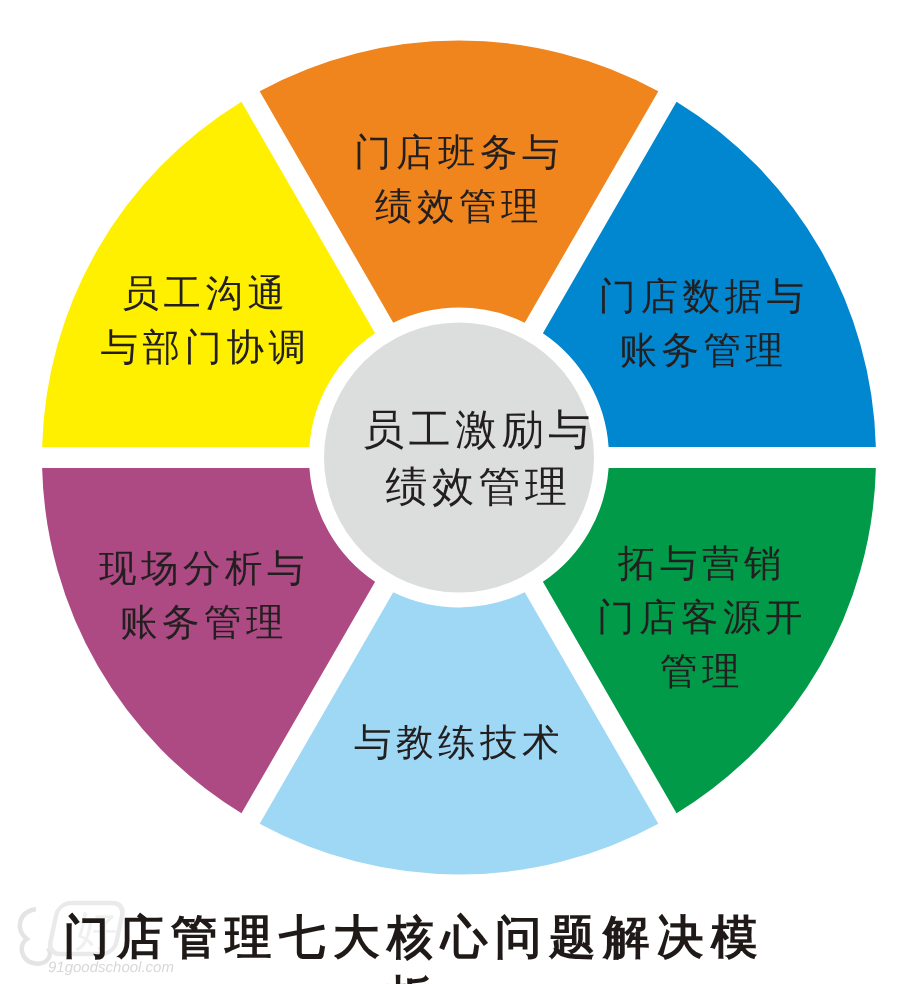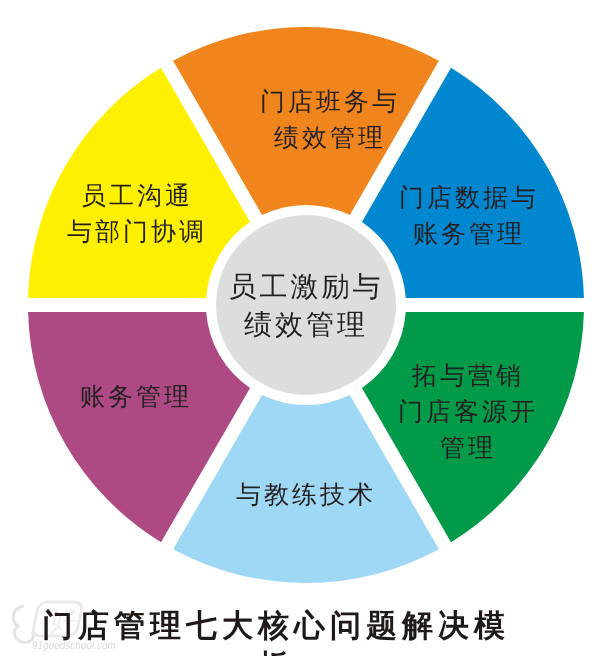--- a/index.html
+++ b/index.html
@@ -4,21 +4,21 @@
   <style>
     html, body { margin:0; padding:0; background:#ffffff; }
     body { width:610px; height:656px; position:relative; overflow:hidden;
            font-family:"DejaVu Sans","Liberation Sans",sans-serif; }
     #wheel { position:absolute; left:0; top:0; width:610px; height:600px; }
     .seg-label { position:absolute; text-align:center; color:#231f20;
                  font-size:25px; line-height:36px; letter-spacing:3px; white-space:nowrap;
                  transform:translate(-50%,-50%); }
     .center-label { position:absolute; text-align:center; color:#231f20;
                     font-size:28px; line-height:38px; letter-spacing:3px; white-space:nowrap;
-                    transform:translate(-50%,-50%); }
+                    transform:translate(-50%,-50%);margin-left:13px; }
     .title { position:absolute; left:0; width:522px; top:605px; text-align:center;
              font-size:31px; font-weight:bold; color:#1f1a17; letter-spacing:5px;
              line-height:40px; padding-left:30px; box-sizing:border-box; }
     .watermark { position:absolute; left:6px; top:598px; width:100px; height:55px; opacity:0.55; }
     .watermark-text { position:absolute; left:32px; top:640px; font-size:10px; color:#d8d8d8;
                       font-style:italic; font-family:"Liberation Sans",sans-serif; }
   </style>
 </head>
 <body>
 
@@ -26,37 +26,38 @@
 
   <path id="seg0" d="M438.8944003286691,60.821625934475065 A278,278 0 0 0 173.105599671331,60.82162593447498 L262.17967824806806,215.11240685413165 A100,100 0 0 1 349.82032175193194,215.11240685413165 Z" fill="#ef851c"></path>
   <path id="seg1" d="M583.9118751598585,298.000739672564 A278,278 0 0 0 451.01747483118936,67.820886261911 L361.934778273396,222.10669158788494 A100,100 0 0 1 405.755100025328,298.00571526624674 Z" fill="#0087cf"></path>
   <path id="seg2" d="M451.01747483118936,542.179113738089 A278,278 0 0 0 583.9118751598585,311.999260327436 L405.755100025328,311.99428473375326 A100,100 0 0 1 361.934778273396,387.89330841211506 Z" fill="#009a49"></path>
   <path id="seg3" d="M173.10559967133085,549.178374065525 A278,278 0 0 0 438.89440032866906,549.178374065525 L349.82032175193194,394.8875931458684 A100,100 0 0 1 262.1796782480681,394.8875931458684 Z" fill="#9fd8f4"></path>
   <path id="seg4" d="M28.08812484014146,311.9992603274359 A278,278 0 0 0 160.98252516881064,542.179113738089 L250.06522172660394,387.89330841211506 A100,100 0 0 1 206.24489997467202,311.9942847337533 Z" fill="#ad4a84"></path>
   <path id="seg5" d="M160.98252516881058,67.820886261911 A278,278 0 0 0 28.08812484014146,298.0007396725639 L206.24489997467202,298.00571526624674 A100,100 0 0 1 250.065221726604,222.10669158788494 Z" fill="#fff000"></path>
   <circle id="centerCircle" cx="306" cy="305" r="90" fill="#dcdddd"></circle>
 </svg>
 
-<div class="seg-label" style="left:306px;top:120px;margin-left:24px;">
+<div class="seg-label" style="left:306px;top:120px;">
   <div>门店班务与</div>
   <div>绩效管理</div>
 </div>
 <div class="seg-label" style="left:469px;top:216px;">
   <div>门店数据与</div>
   <div>账务管理</div>
 </div>
 <div class="seg-label" style="left:468px;top:412px;">
   <div>拓与营销</div>
   <div>门店客源开</div>
   <div>管理</div>
 </div>
 <div class="seg-label" style="left:306px;top:495px;">
   <div>与教练技术</div>
 </div>
 <div class="seg-label" style="left:136px;top:397px;">
+  <div>现场分析与</div>
   <div>账务管理</div>
 </div>
 <div class="seg-label" style="left:137px;top:214px;">
   <div>员工沟通</div>
   <div>与部门协调</div>
 </div>
 
 <div class="center-label" style="left:306px;top:306px;">
   <div>员工激励与</div>
   <div>绩效管理</div>

